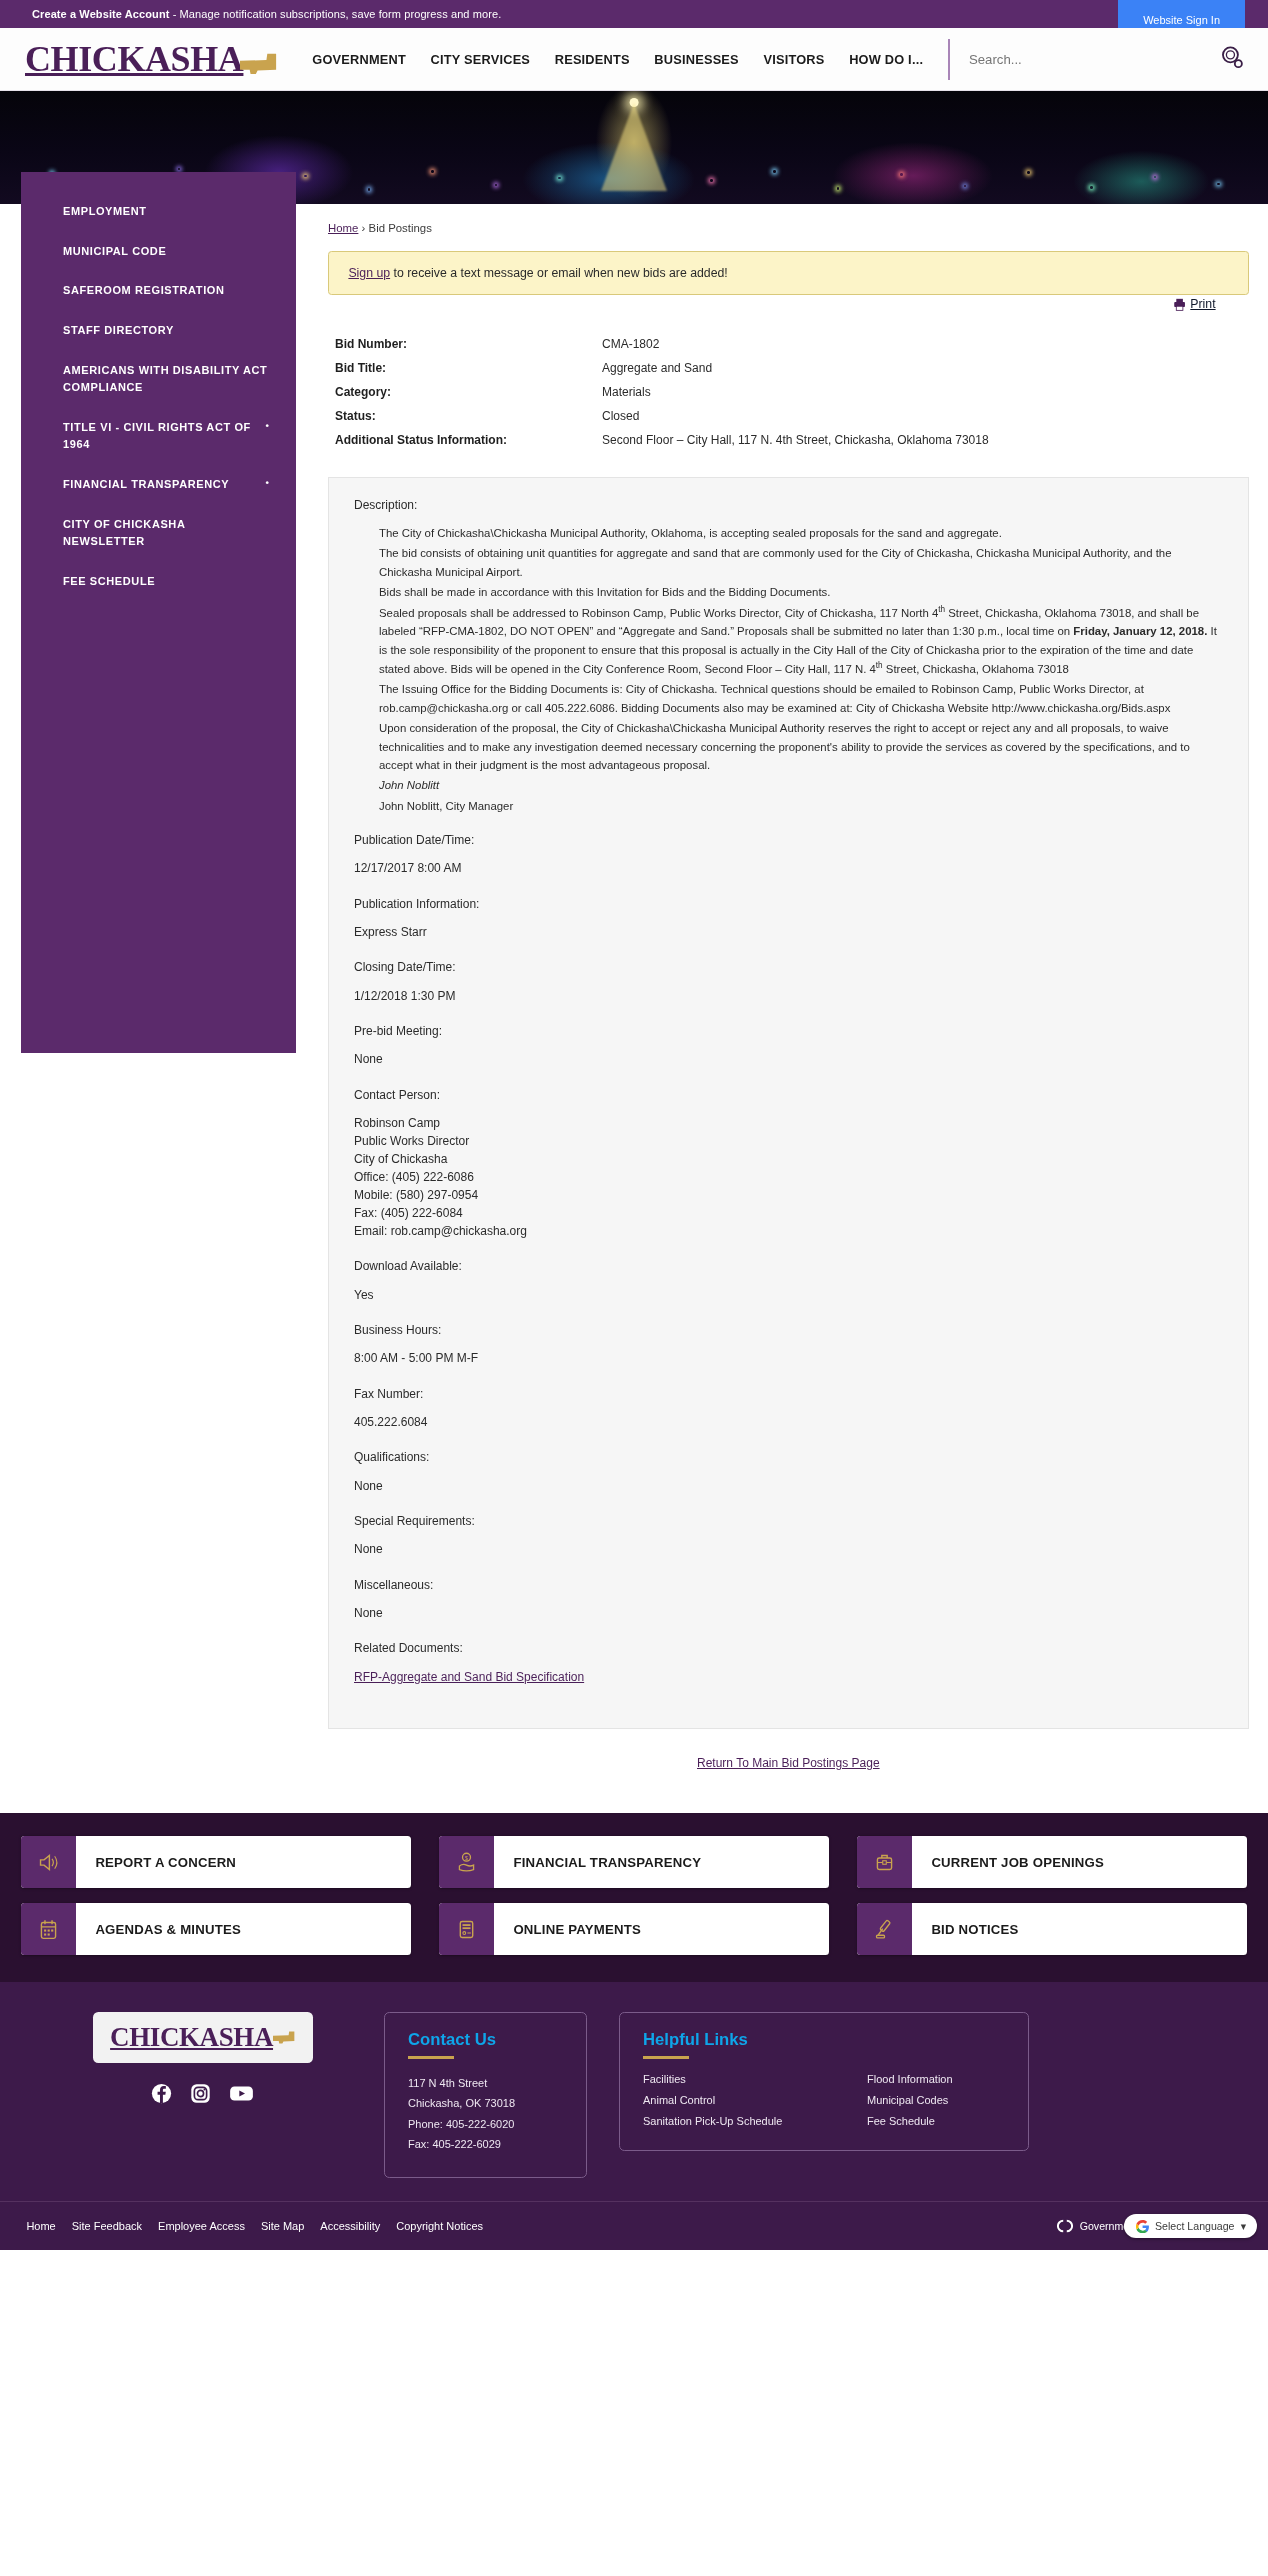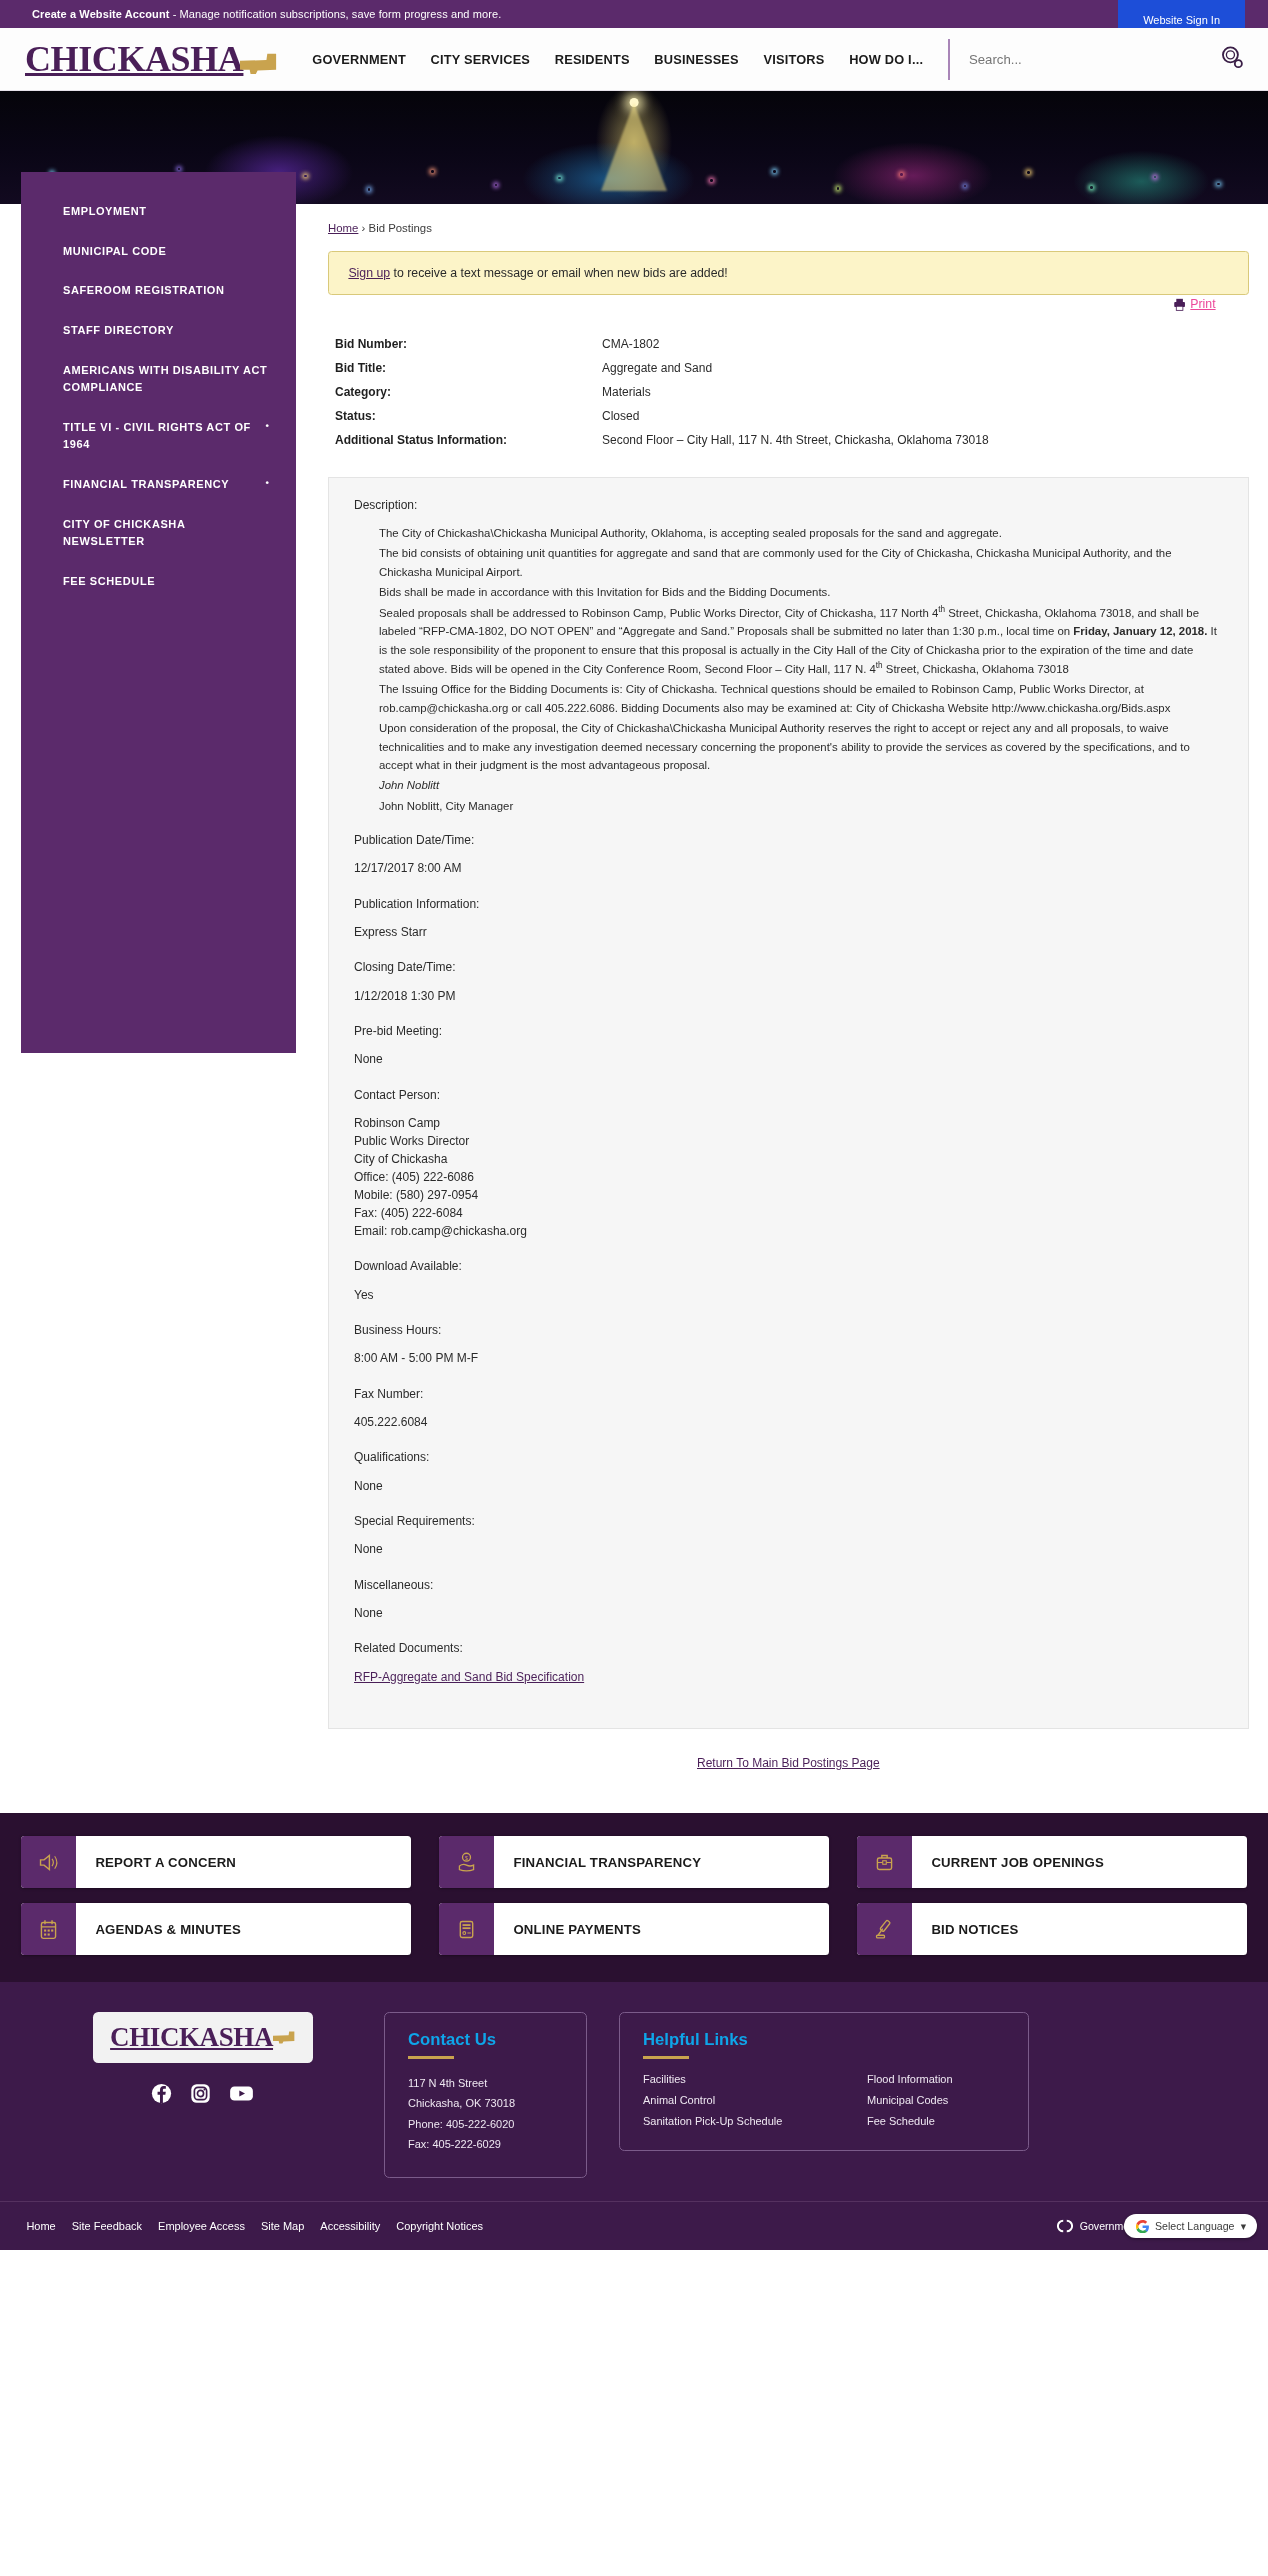--- a/index.html
+++ b/index.html
@@ -20,21 +20,21 @@
     align-items: center;
     padding: 0 0 0 32px;
     position: relative;
   }
   .topbar-text { color: #fff; font-size: 11px; letter-spacing: 0.1px; }
   .topbar-link { color:#fff; text-decoration:none; font-weight:bold;}
   .signin-btn {
     position: absolute; right: 23px; top: 0;
     height: 40px; display: flex; align-items: center;
     padding: 0 25px;
-    background: #1d4ed8;
+    background: #3b82f6;
     color: #fff; font-size: 11px; text-decoration: none;
   }
 
   
   .header {
     height: 63px;
     background: #fdfdfd;
     display: flex;
     align-items: center;
     border-bottom: 0.9px solid #e6e2ea;
@@ -171,21 +171,21 @@
   .notice {
     background: #fcf4c8;
     border: 0.9px solid #d9c97a;
     border-radius: 3.5px;
     padding: 14px 19.4px;
     font-size: 12.3px;
     color: #2b2b2b;
     margin-bottom: 2px;
   }
   .print-row { display: flex; justify-content: flex-end; padding-right: 33px; margin-bottom: 21px; }
-  .print-link { display: inline-flex; align-items: center; gap: 4px; font-size: 12.3px; color: #ec4899; text-decoration: underline; }
+  .print-link { display: inline-flex; align-items: center; gap: 4px; font-size: 12.3px; color: #0f172a; text-decoration: underline; }
 
   .bid-meta { margin: 0 0 25px 0; padding-left: 7px; }
   .bid-meta .row { display: flex; font-size: 12px; line-height: 2.0; }
   .bid-meta .k { width: 267px; font-weight: bold; color: #1f1f1f; }
   .bid-meta .v { color: #2b2b2b; }
 
   .detail-card {
     background: #f6f6f6;
     border: 0.9px solid #e4e4e4;
     padding: 19.4px 25px 23px 25px;

